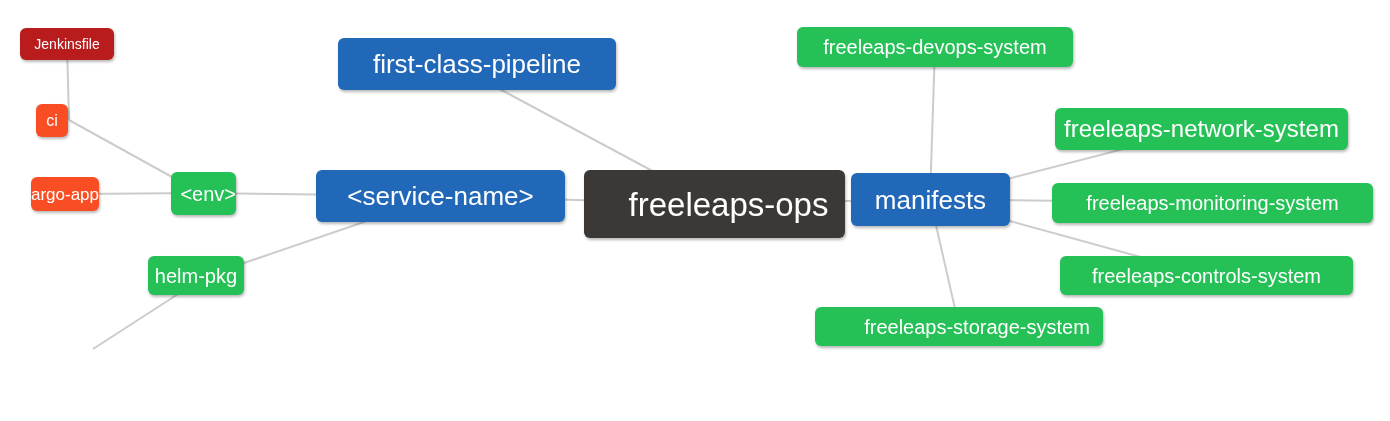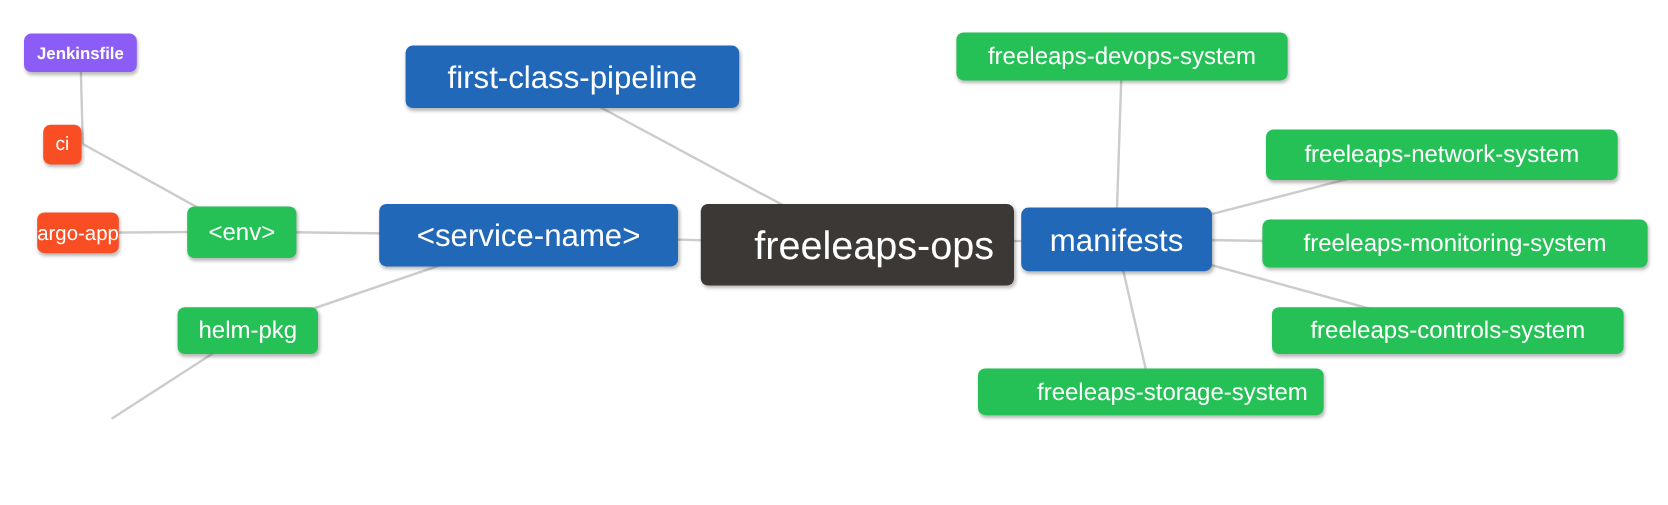--- a/index.html
+++ b/index.html
@@ -37,35 +37,35 @@
     box-shadow: 1px 2px 3px rgba(0,0,0,0.28);
     white-space: nowrap;
     line-height: 1;
     cursor: pointer;
     box-sizing: border-box;
   }
   
   .c-blue   { background: #2268b8; }
   .c-green  { background: #25c157; }
   .c-red    { background: #f94e23; }
-  .c-orange { background: #8b5cf6; font-weight: bold; }
+  .c-orange { background: #b91c1c; }
   .c-dark   { background: #3b3836; padding-left: 28px; }
   
   .n-jenkinsfile     { left:  20px; top:  28px; width:  94px; height: 32px; font-size: 14px; }
   .n-ci              { left:  36px; top: 104px; width:  32px; height: 33px; font-size: 16px; }
   .n-argo-app        { left:  31px; top: 177px; width:  68px; height: 34px; font-size: 17px; }
-  .n-env             { left: 156px; top: 172px; width:  91px; height: 43px; font-size: 20px; }
-  .n-helm-pkg        { left: 148px; top: 256px; width: 117px; height: 39px; font-size: 20px; }
+  .n-env             { left: 171px; top: 172px; width:  65px; height: 43px; font-size: 20px; justify-content: flex-end; }
+  .n-helm-pkg        { left: 148px; top: 256px; width: 96px; height: 39px; font-size: 20px; }
   .n-values          { left:   8px; top: 333px; width: 170px; height: 32px; font-size: 16px; }
   .n-first-class     { left: 314px; top:  38px; width: 278px; height: 52px; font-size: 26px; margin-left: 24px; }
   .n-service-name    { left: 316px; top: 170px; width: 249px; height: 52px; font-size: 26px; }
   .n-freeleaps-ops   { left: 584px; top: 170px; width: 261px; height: 68px; font-size: 33px; }
   .n-manifests       { left: 851px; top: 173px; width: 159px; height: 53px; font-size: 26px; }
   .n-devops          { left: 797px; top:  27px; width: 276px; height: 40px; font-size: 20px; }
-  .n-network         { left:1055px; top: 108px; width: 293px; height: 42px; font-size: 20px; }
+  .n-network         { left:1055px; top: 108px; width: 293px; height: 42px; font-size: 24px; }
   .n-monitoring      { left:1052px; top: 183px; width: 321px; height: 40px; font-size: 20px; }
   .n-controls        { left:1060px; top: 256px; width: 293px; height: 39px; font-size: 20px; }
   .n-storage         { left: 815px; top: 307px; width: 288px; height: 39px; font-size: 20px; padding-left: 36px; }
 </style>
 </head>
 <body>
 
 <div class="canvas">
 
   <svg class="edges" viewBox="0 0 1390 421">

